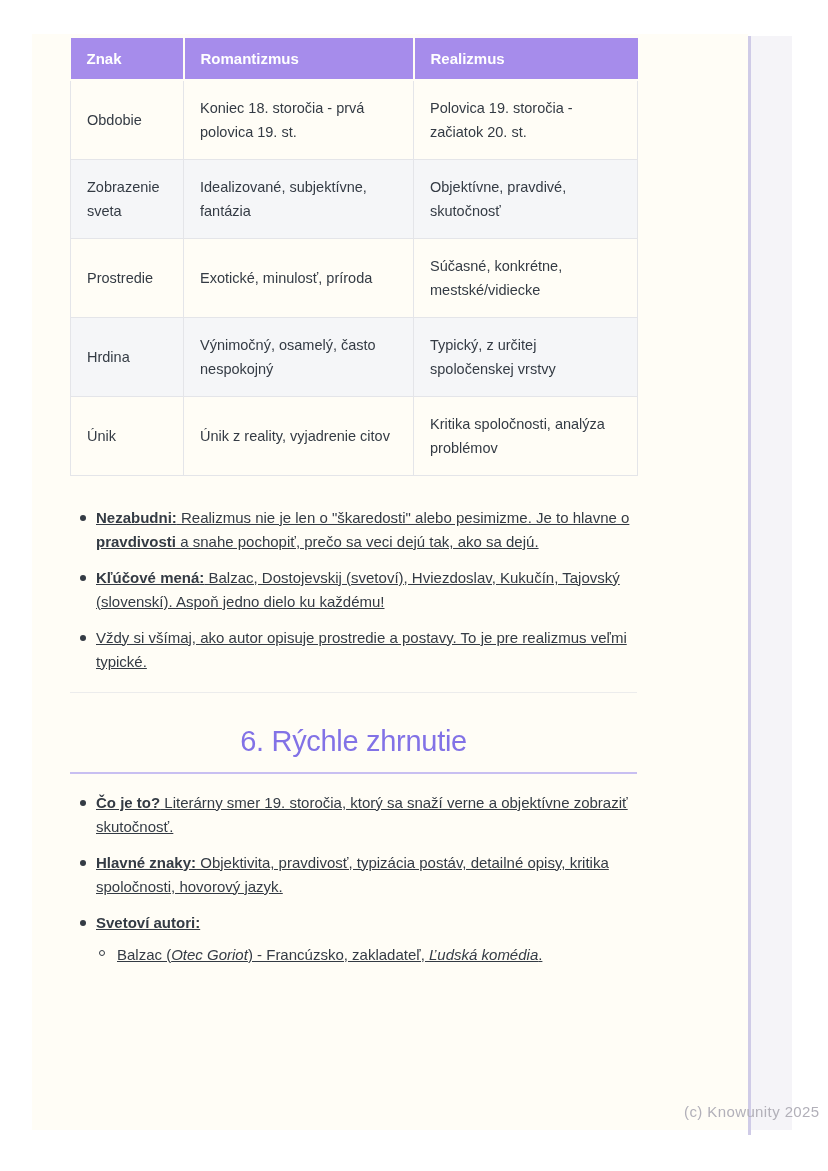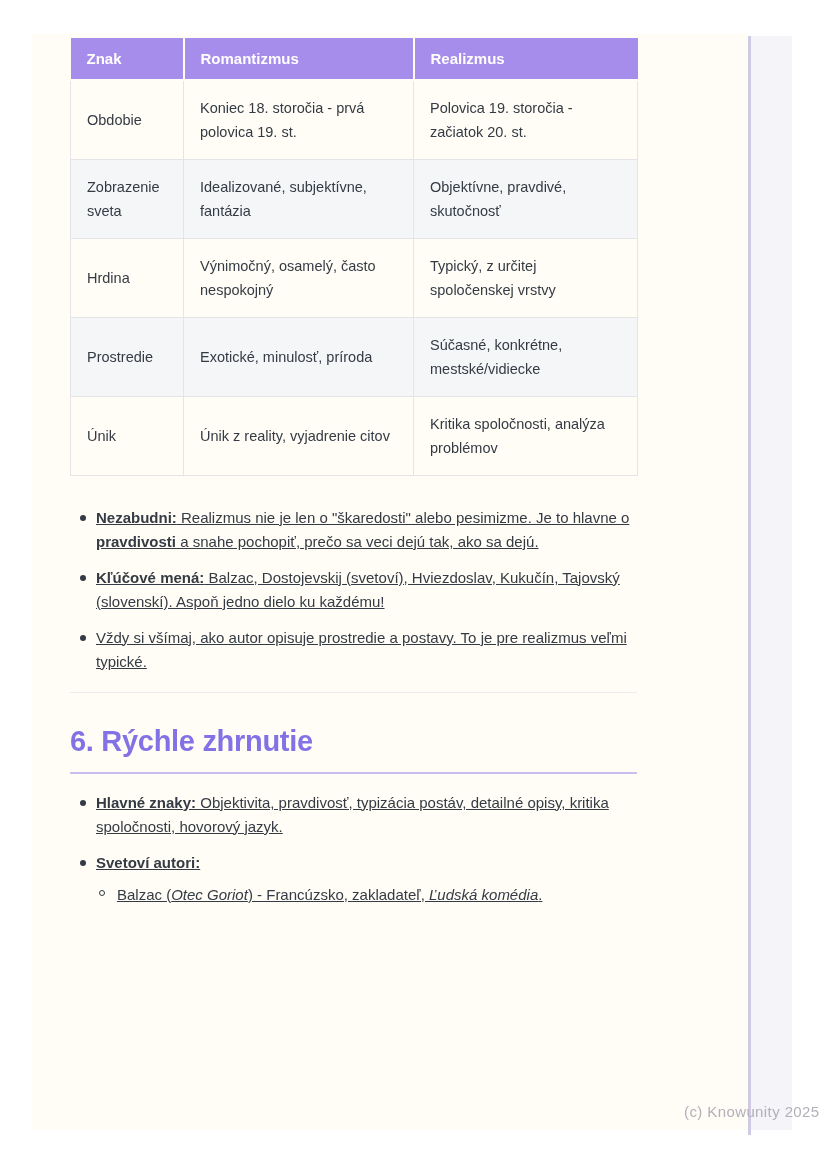--- a/index.html
+++ b/index.html
@@ -59,22 +59,22 @@
   ul.sub > li{position:relative;padding-left:21px;margin-bottom:10px;}
   ul.sub > li::before{
     content:"";position:absolute;left:3px;top:7px;width:6px;height:6px;
     border-radius:50%;background:transparent;border:1.5px solid var(--text);box-sizing:border-box;
   }
 
   hr.sectiondiv{border:none;border-top:1px solid var(--divider);margin:18px 0 0 0;}
 
   h2.heading{
     margin:30px 0 0 0;padding:0 0 13px 0;
-    font-size:29px;line-height:36px;font-weight:700;color:var(--heading-fg);
-    border-bottom:2px solid var(--heading-line);letter-spacing:-0.3px;
+    font-size:29px;line-height:36px;font-weight:400;color:var(--heading-fg);
+    border-bottom:2px solid var(--heading-line);letter-spacing:-0.3px;text-align:center;
   }
   ul.blist.summary{margin-top:17px;}
 
   
   .edge-line{position:absolute;left:748px;top:36px;width:3px;height:1099px;background:var(--edge);}
   .gutter{position:absolute;left:751px;top:36px;width:41px;height:1094px;background:var(--gutter);}
   .watermark{
     position:absolute;left:684px;top:1103px;font-size:15px;letter-spacing:0.4px;
     color:var(--watermark);white-space:nowrap;
   }
@@ -104,48 +104,49 @@
               <td>Obdobie</td>
               <td>Koniec 18. storočia - prvá polovica 19. st.</td>
               <td>Polovica 19. storočia - začiatok 20. st.</td>
             </tr>
             <tr>
               <td>Zobrazenie sveta</td>
               <td>Idealizované, subjektívne, fantázia</td>
               <td>Objektívne, pravdivé, skutočnosť</td>
             </tr>
             <tr>
+              <td>Prostredie</td>
+              <td>Exotické, minulosť, príroda</td>
+              <td>Súčasné, konkrétne, mestské/vidiecke</td>
+            </tr>
+            <tr>
               <td>Hrdina</td>
               <td>Výnimočný, osamelý, často nespokojný</td>
               <td>Typický, z určitej spoločenskej vrstvy</td>
-            </tr>
-            <tr>
-              <td>Prostredie</td>
-              <td>Exotické, minulosť, príroda</td>
-              <td>Súčasné, konkrétne, mestské/vidiecke</td>
             </tr>
             <tr>
               <td>Únik</td>
               <td>Únik z reality, vyjadrenie citov</td>
               <td>Kritika spoločnosti, analýza problémov</td>
             </tr>
           </tbody>
       </table>
 
       <ul class="blist">
           <li><span style="font-weight: 700;">Nezabudni:</span><span> Realizmus nie je len o "škaredosti" alebo pesimizme. Je to hlavne o </span><span style="font-weight: 700;">pravdivosti</span><span> a snahe pochopiť, prečo sa veci dejú tak, ako sa dejú.</span></li>
           <li><span style="font-weight: 700;">Kľúčové mená:</span><span> Balzac, Dostojevskij (svetoví), Hviezdoslav, Kukučín, Tajovský (slovenskí). Aspoň jedno dielo ku každému!</span></li>
           <li><span>Vždy si všímaj, ako autor opisuje prostredie a postavy. To je pre realizmus veľmi typické.</span></li>
         </ul>
 
       <hr class="sectiondiv">
 
       <h2 class="heading">6. Rýchle zhrnutie</h2>
 
       <ul class="blist summary">
+          <li><span style="font-weight: 700;">Čo je to?</span><span> Literárny smer 19. storočia, ktorý sa snaží verne a objektívne zobraziť skutočnosť.</span></li>
           <li><span style="font-weight: 700;">Hlavné znaky:</span><span> Objektivita, pravdivosť, typizácia postáv, detailné opisy, kritika spoločnosti, hovorový jazyk.</span></li>
           <li><span style="font-weight: 700;">Svetoví autori:</span><ul class="sub">
               <li><span>Balzac (</span><span style="font-style: italic;">Otec Goriot</span><span>) - Francúzsko, zakladateľ, </span><span style="font-style: italic;">Ľudská komédia</span><span>.</span></li>
             </ul></li>
         </ul>
 
     </div>
   </div>
 
   <div class="edge-line"></div>

